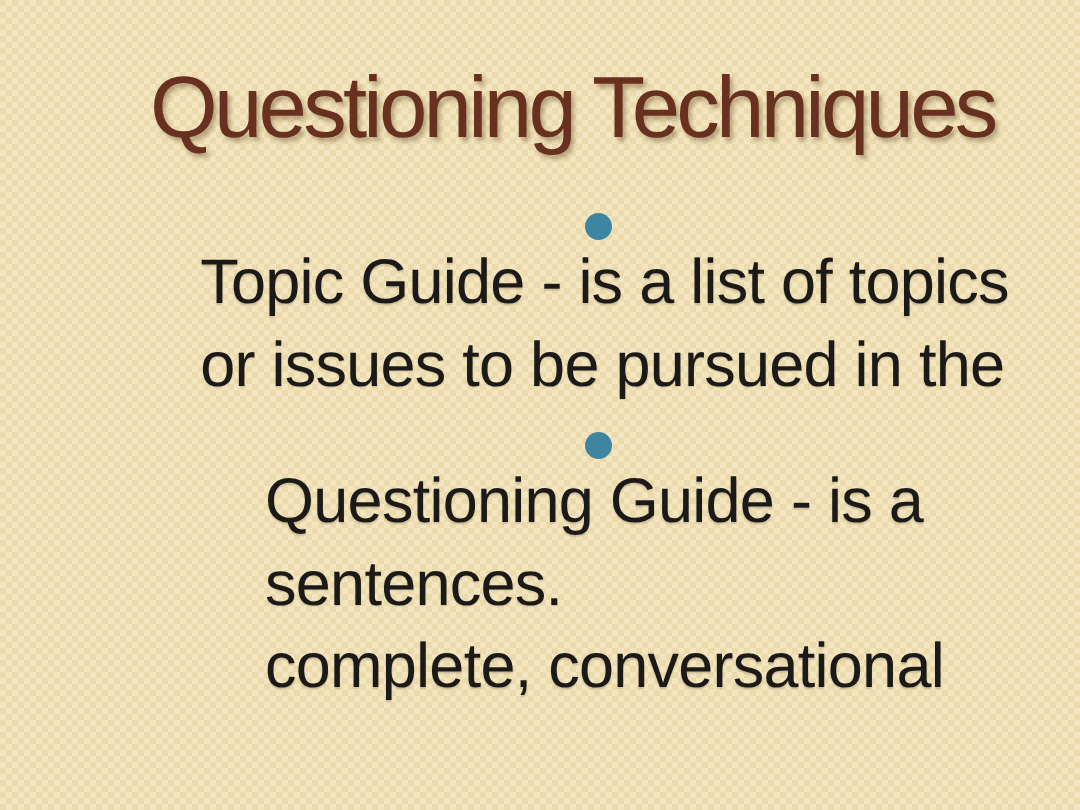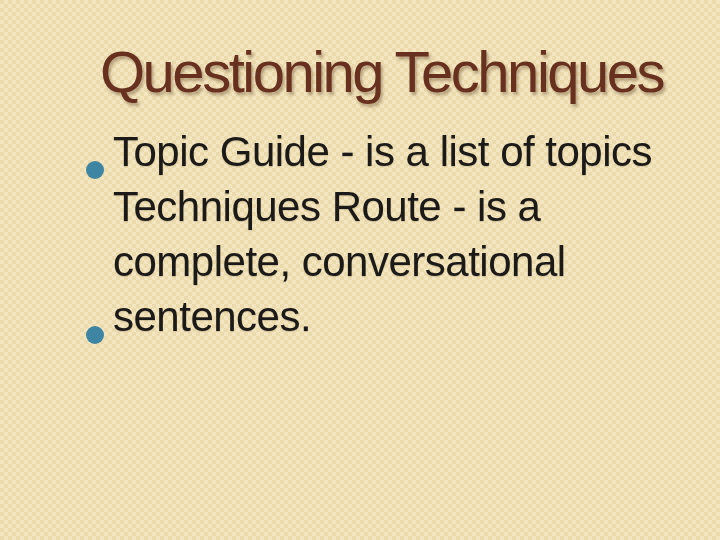--- a/index.html
+++ b/index.html
@@ -35,21 +35,22 @@
     text-align: right;
   }
   .content {
     position: absolute;
     left: 86px;
     top: 124px;
     right: 0;
   }
   .bullet-item {
     display: flex;
-    align-items: flex-end;
+    align-items: center;
+    flex-direction: column;
   }
   .marker {
     flex: 0 0 auto;
     width: 18px;
     height: 18px;
     border-radius: 50%;
     margin-top: 18px;
     margin-right: 9px;
     background: var(--bullet-marker, #3e85a3);
   }
@@ -72,26 +73,27 @@
 <div class="slide">
 
   <h1 class="title">Questioning Techniques</h1>
 
   <div class="content">
 
     <div class="bullet-item">
       <span class="marker"></span>
       <div class="lines">
         <div class="line">Topic Guide - is a list of topics</div>
+        <div class="line">or issues to be pursued in the</div>
       </div>
     </div>
 
     <div class="bullet-item">
       <span class="marker"></span>
       <div class="lines">
-        <div class="line">Techniques Route - is a</div>
+        <div class="line">Questioning Guide - is a</div>
+        <div class="line">sentences.</div>
         <div class="line">complete, conversational</div>
-        <div class="line">sentences.</div>
       </div>
     </div>
 
   </div>
 </div>
 
 </body></html>

